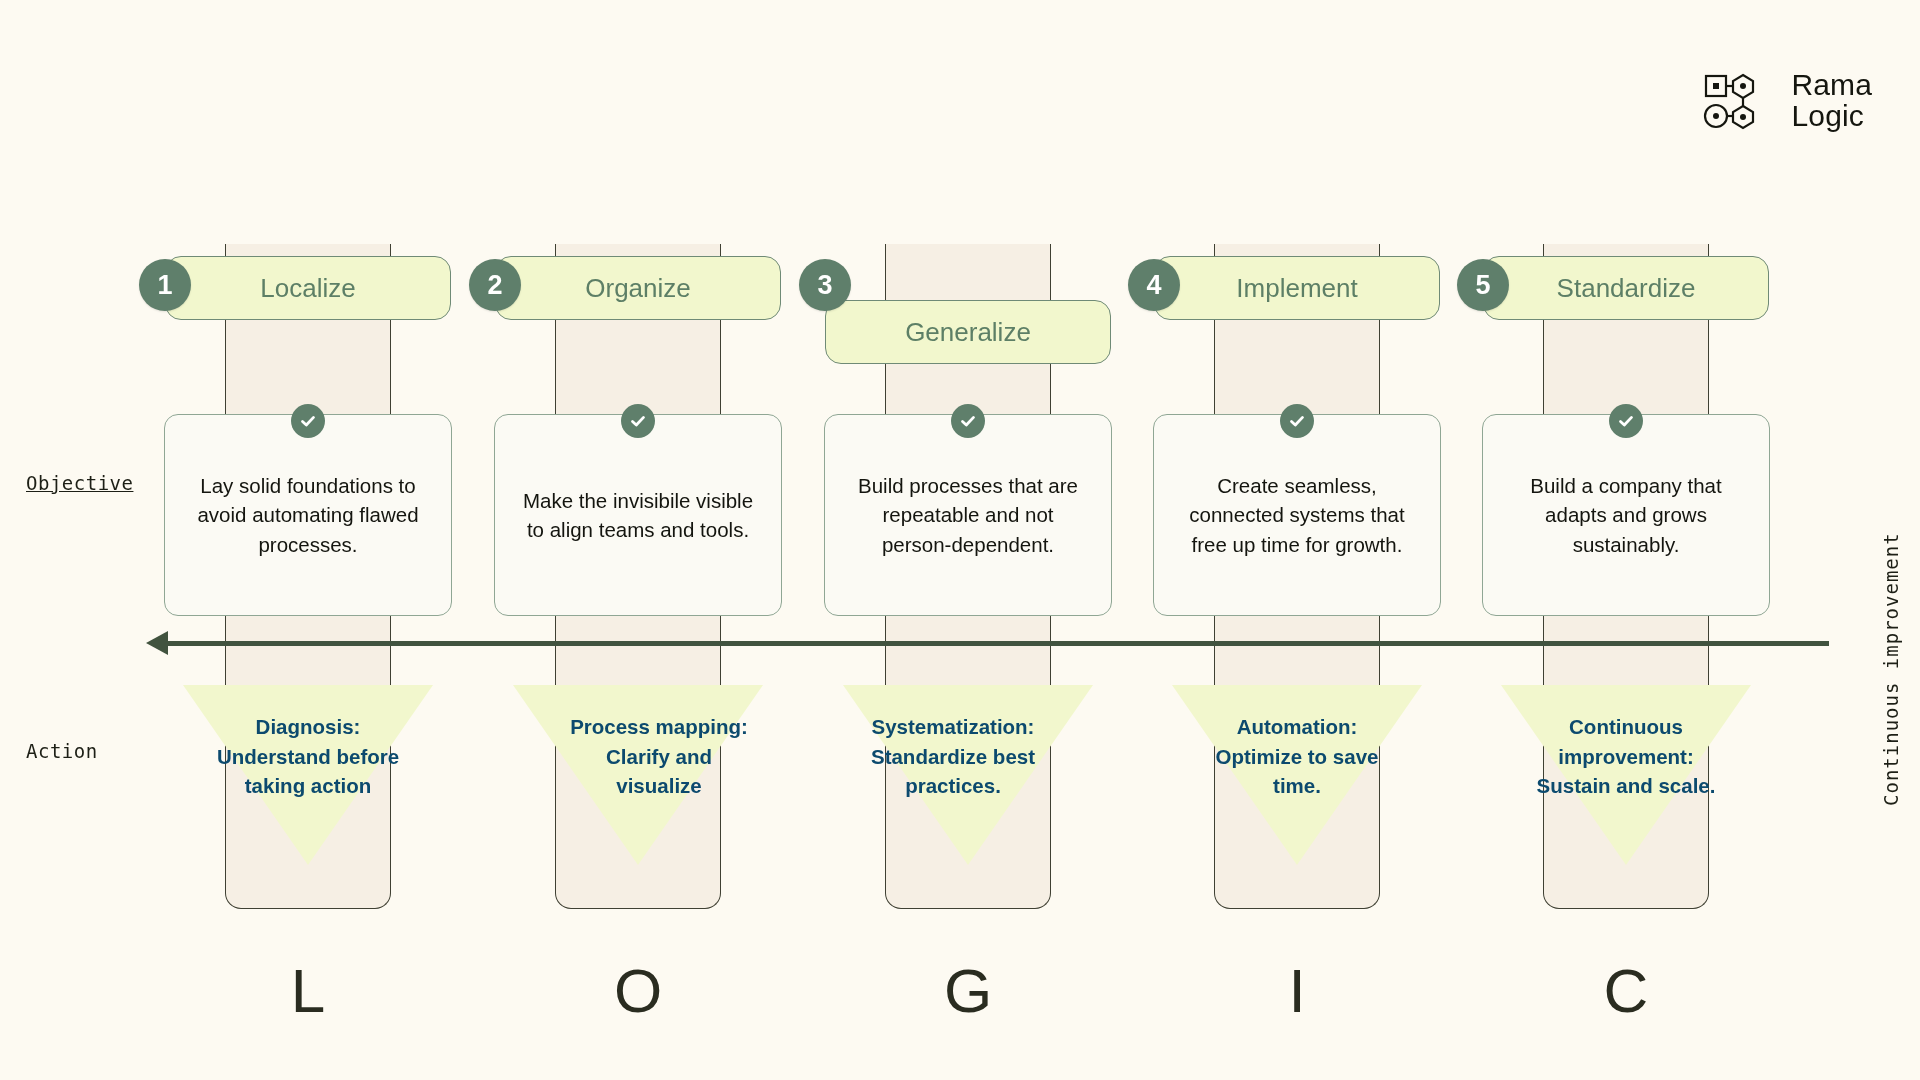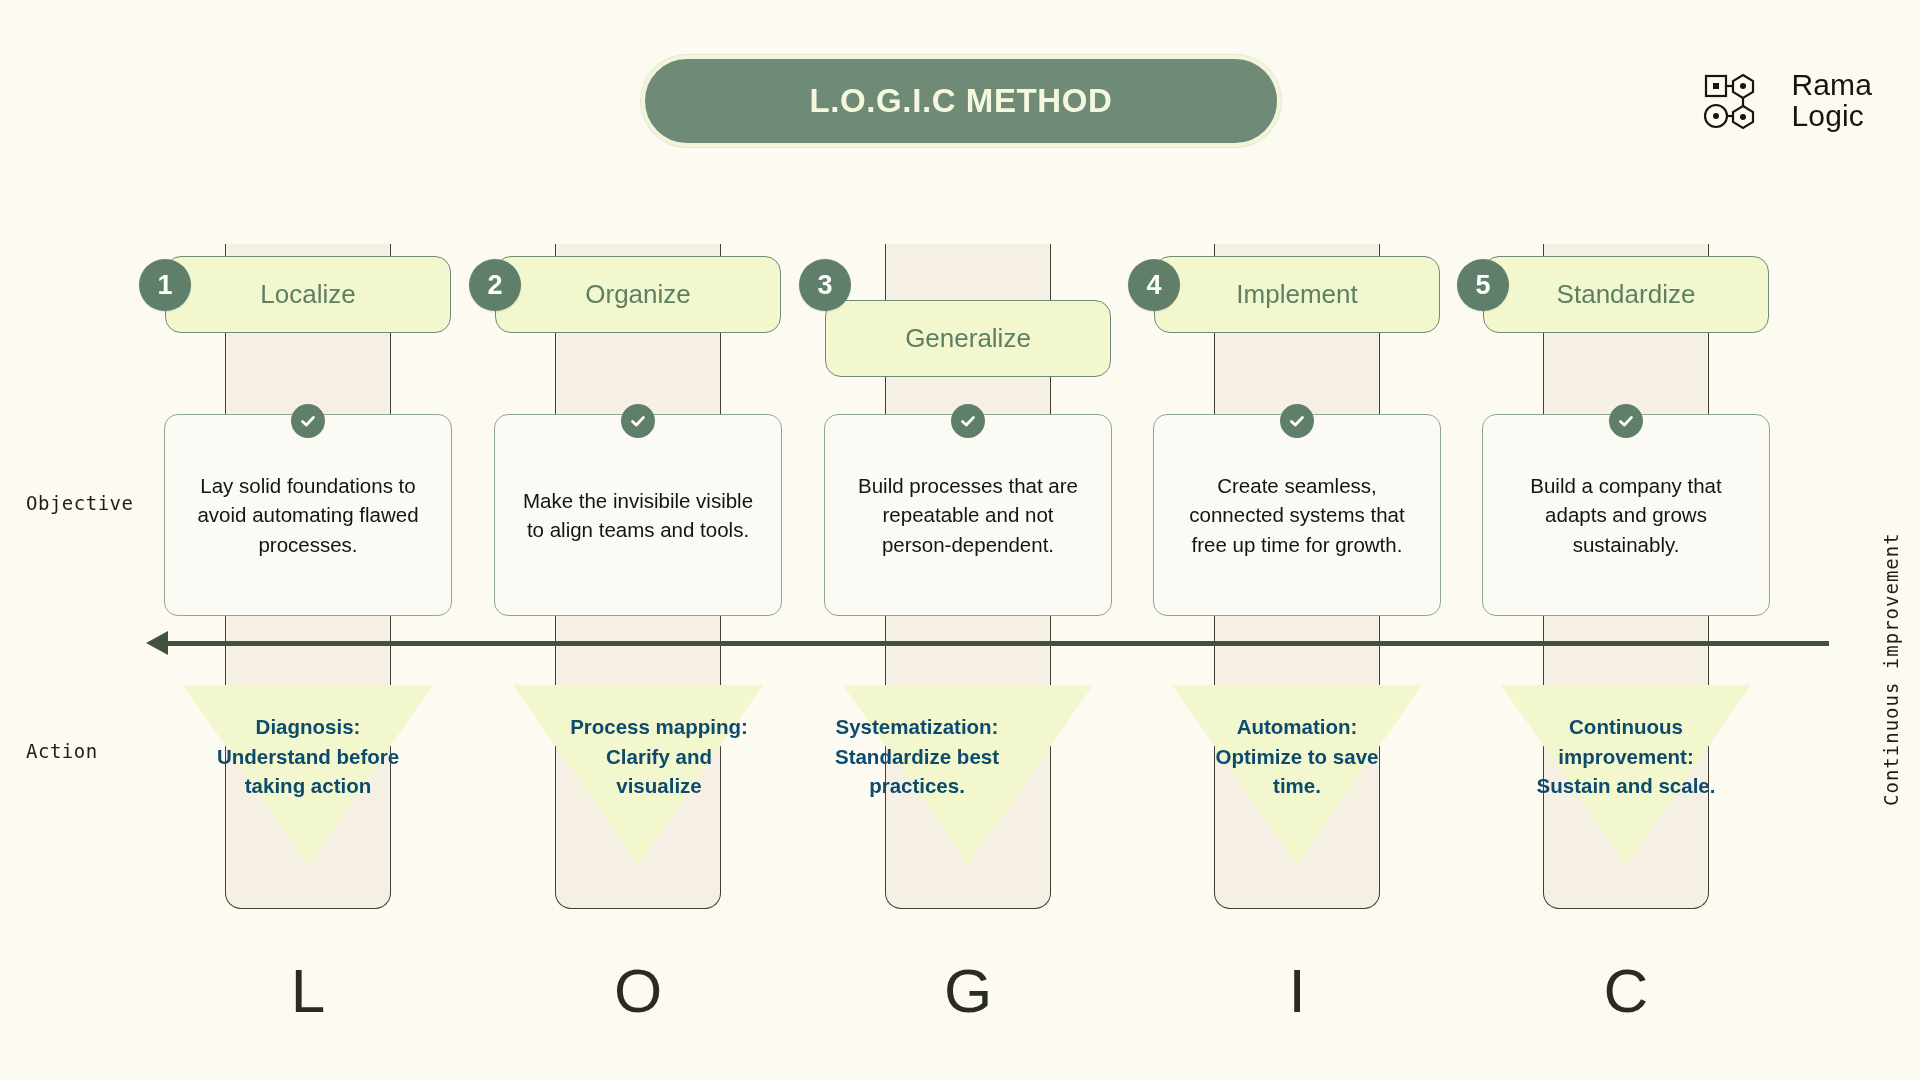--- a/index.html
+++ b/index.html
@@ -32,40 +32,40 @@
   .logo-mark{width:60px;height:62px;}
   .logo-text{display:flex;flex-direction:column;line-height:1.02;}
   .logo-text span{font-size:30px;color:#15160f;letter-spacing:.1px;}
 
   
   .row-label{
     position:absolute;
     font-family:"DejaVu Sans Mono", monospace;
     font-size:19px;color:#1d1f16;letter-spacing:.5px;white-space:nowrap;
   }
-  #lbl-objective{left:26px;top:492px;}
+  #lbl-objective{left:26px;top:472px;text-decoration:underline;}
   #lbl-action{left:26px;top:740px;}
 
   
   .v-label{
     position:absolute;right:18px;top:476px;
     font-family:"DejaVu Sans Mono", monospace;
     font-size:19px;color:#1d1f16;letter-spacing:1px;white-space:nowrap;
     writing-mode:vertical-rl;transform:rotate(180deg);
     height:330px;
     display:flex;align-items:center;
   }
 
   
   .col{position:absolute;top:244px;width:166px;height:665px;
     background:#f6efe4;border:1.3px solid #3f4033;border-top:none;
     border-radius:0 0 16px 16px;box-sizing:border-box;}
 
   .header-pill{
-    position:absolute;top:256px;height:77px;width:286px;
+    position:absolute;top:256px;height:64px;width:286px;
     background:#f2f7cd;border:1.4px solid #6f8a76;border-radius:16px;
     box-sizing:border-box;display:flex;align-items:center;justify-content:center;
     z-index:4;
   }
   .header-pill span{font-size:26px;color:#5d7f66;}
 
   .step-num{
     position:absolute;top:259px;width:52px;height:52px;border-radius:50%;
     background:#5f7f6b;color:#ffffff;font-size:27px;font-weight:bold;
     display:flex;align-items:center;justify-content:center;z-index:6;
@@ -112,23 +112,20 @@
     position:absolute;left:146px;top:631px;width:0;height:0;z-index:8;
     border-top:12px solid transparent;border-bottom:12px solid transparent;
     border-right:22px solid #41533f;
   }
 </style>
 </head>
 <body>
 
 <div id="stage">
 
-  <div class="title-wrap">
-    <div class="title-text">L.O.G.I.C METHOD</div>
-  </div>
 
   <div class="logo">
     <span class="logo-mark">
       <svg viewBox="0 0 60 62" width="60" height="62">
         <g fill="none" stroke="#15160f" stroke-width="2.2">
           <rect x="3" y="6" width="20" height="20"></rect>
           <polygon points="40,5 50,11 50,22 40,28 30,22 30,11"></polygon>
           <line x1="23" y1="16" x2="30" y2="16"></line>
           <line x1="40" y1="28" x2="40" y2="36"></line>
           <circle cx="13" cy="46" r="11"></circle>
@@ -194,21 +191,21 @@
       <div class="step-num" style="left: 799px;">3</div>
       <div class="obj-card" style="left: 824px;">
         <p>Build processes that are repeatable and not person-dependent.</p>
       </div>
       <div class="check" style="left: 951px;">
         <svg width="20" height="20" viewBox="0 0 20 20">
           <path d="M4.5 10.5 L8.3 14 L15.5 6.4" fill="none" stroke="#ffffff" stroke-width="2.8" stroke-linecap="round" stroke-linejoin="round"></path>
         </svg>
       </div>
       <div class="tri" style="left: 843px;"></div>
-      <div class="act-text" style="left: 822px;">Systematization: Standardize best practices.</div>
+      <div class="act-text" style="left: 858px;">Systematization: Standardize best practices.</div>
       <div class="big-letter" style="left: 885px;">G</div>
       <div class="col" style="left: 1214px;"></div>
       <div class="header-pill" style="left: 1154px;">
         <span>Implement</span>
       </div>
       <div class="step-num" style="left: 1128px;">4</div>
       <div class="obj-card" style="left: 1153px;">
         <p>Create seamless, connected systems that free up time for growth.</p>
       </div>
       <div class="check" style="left: 1280px;">

